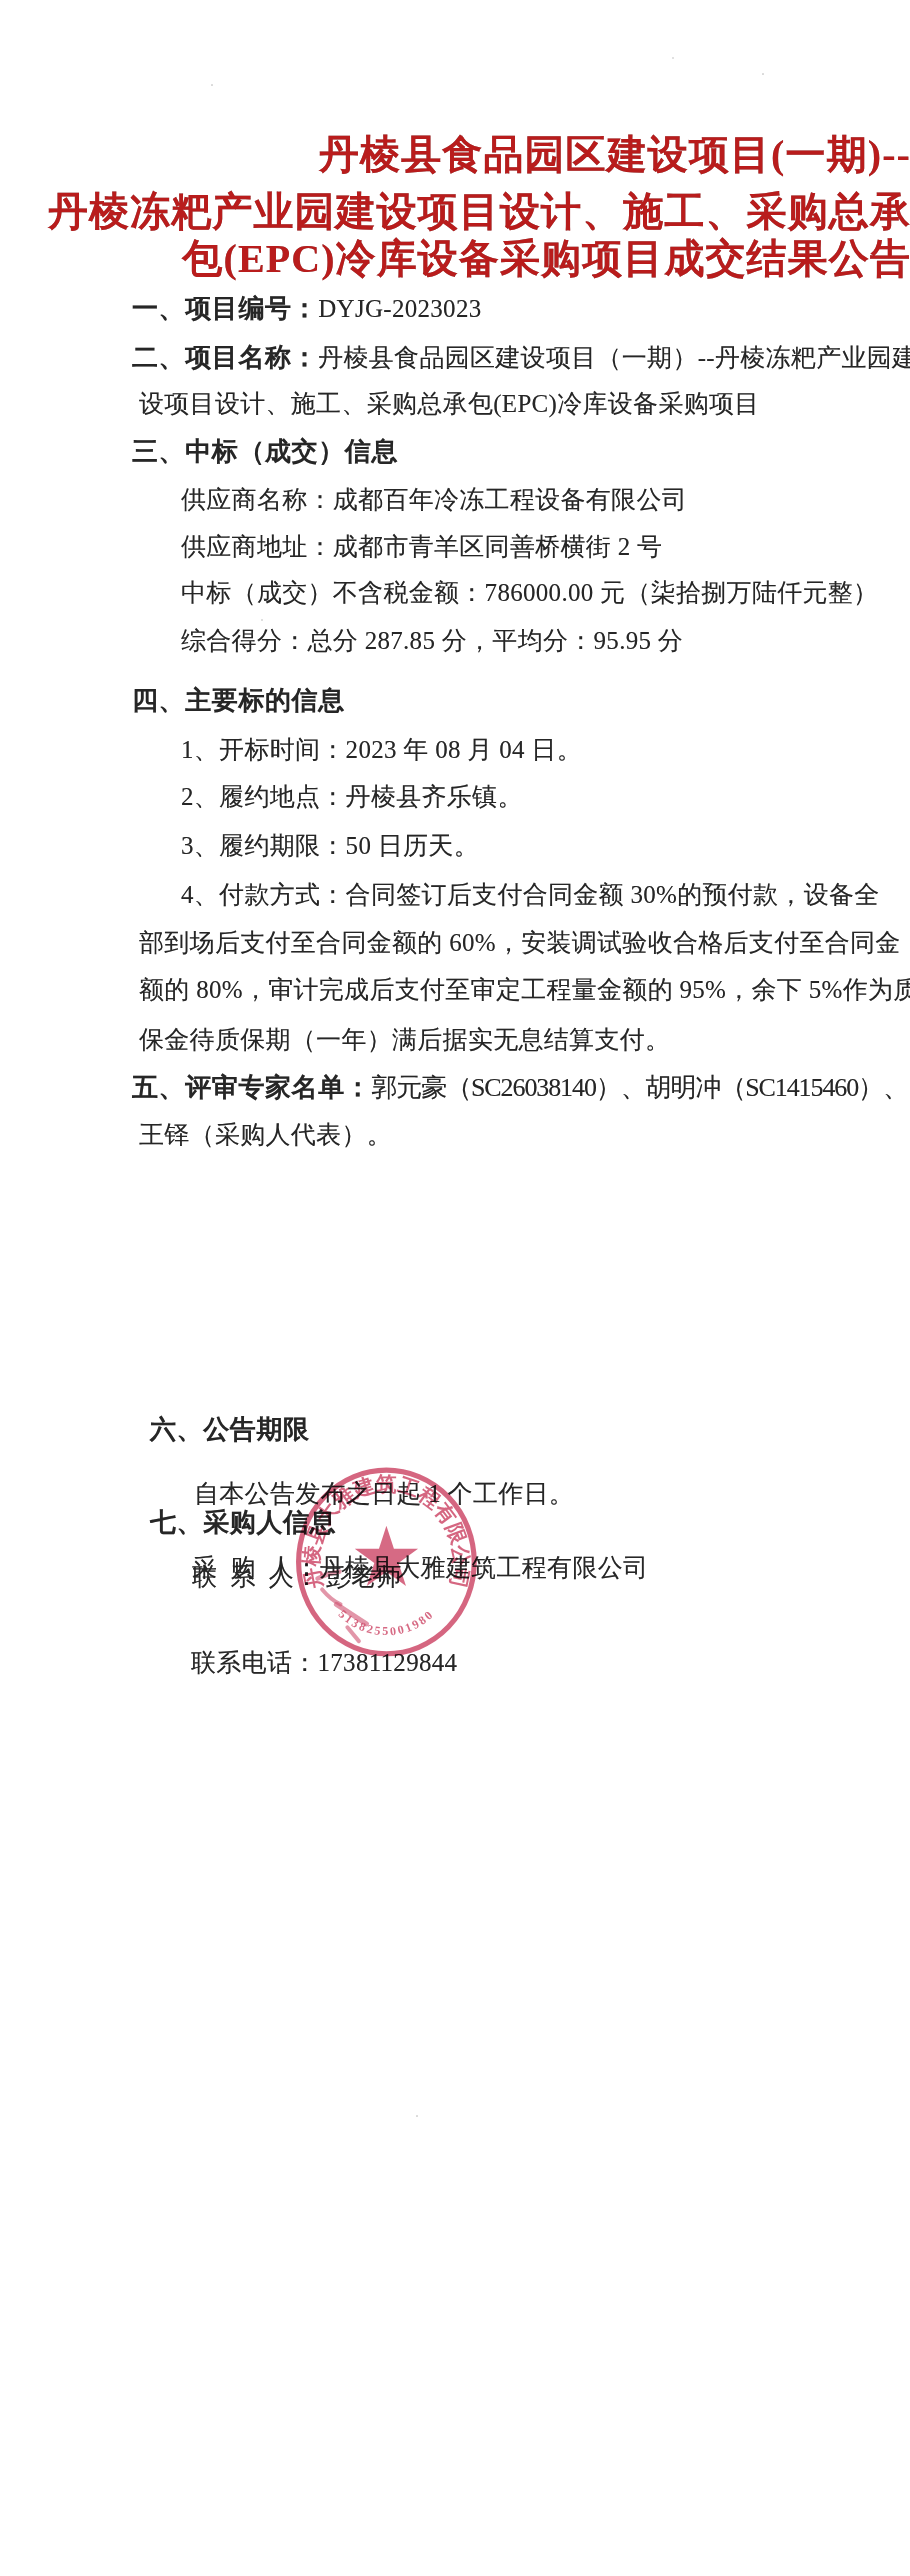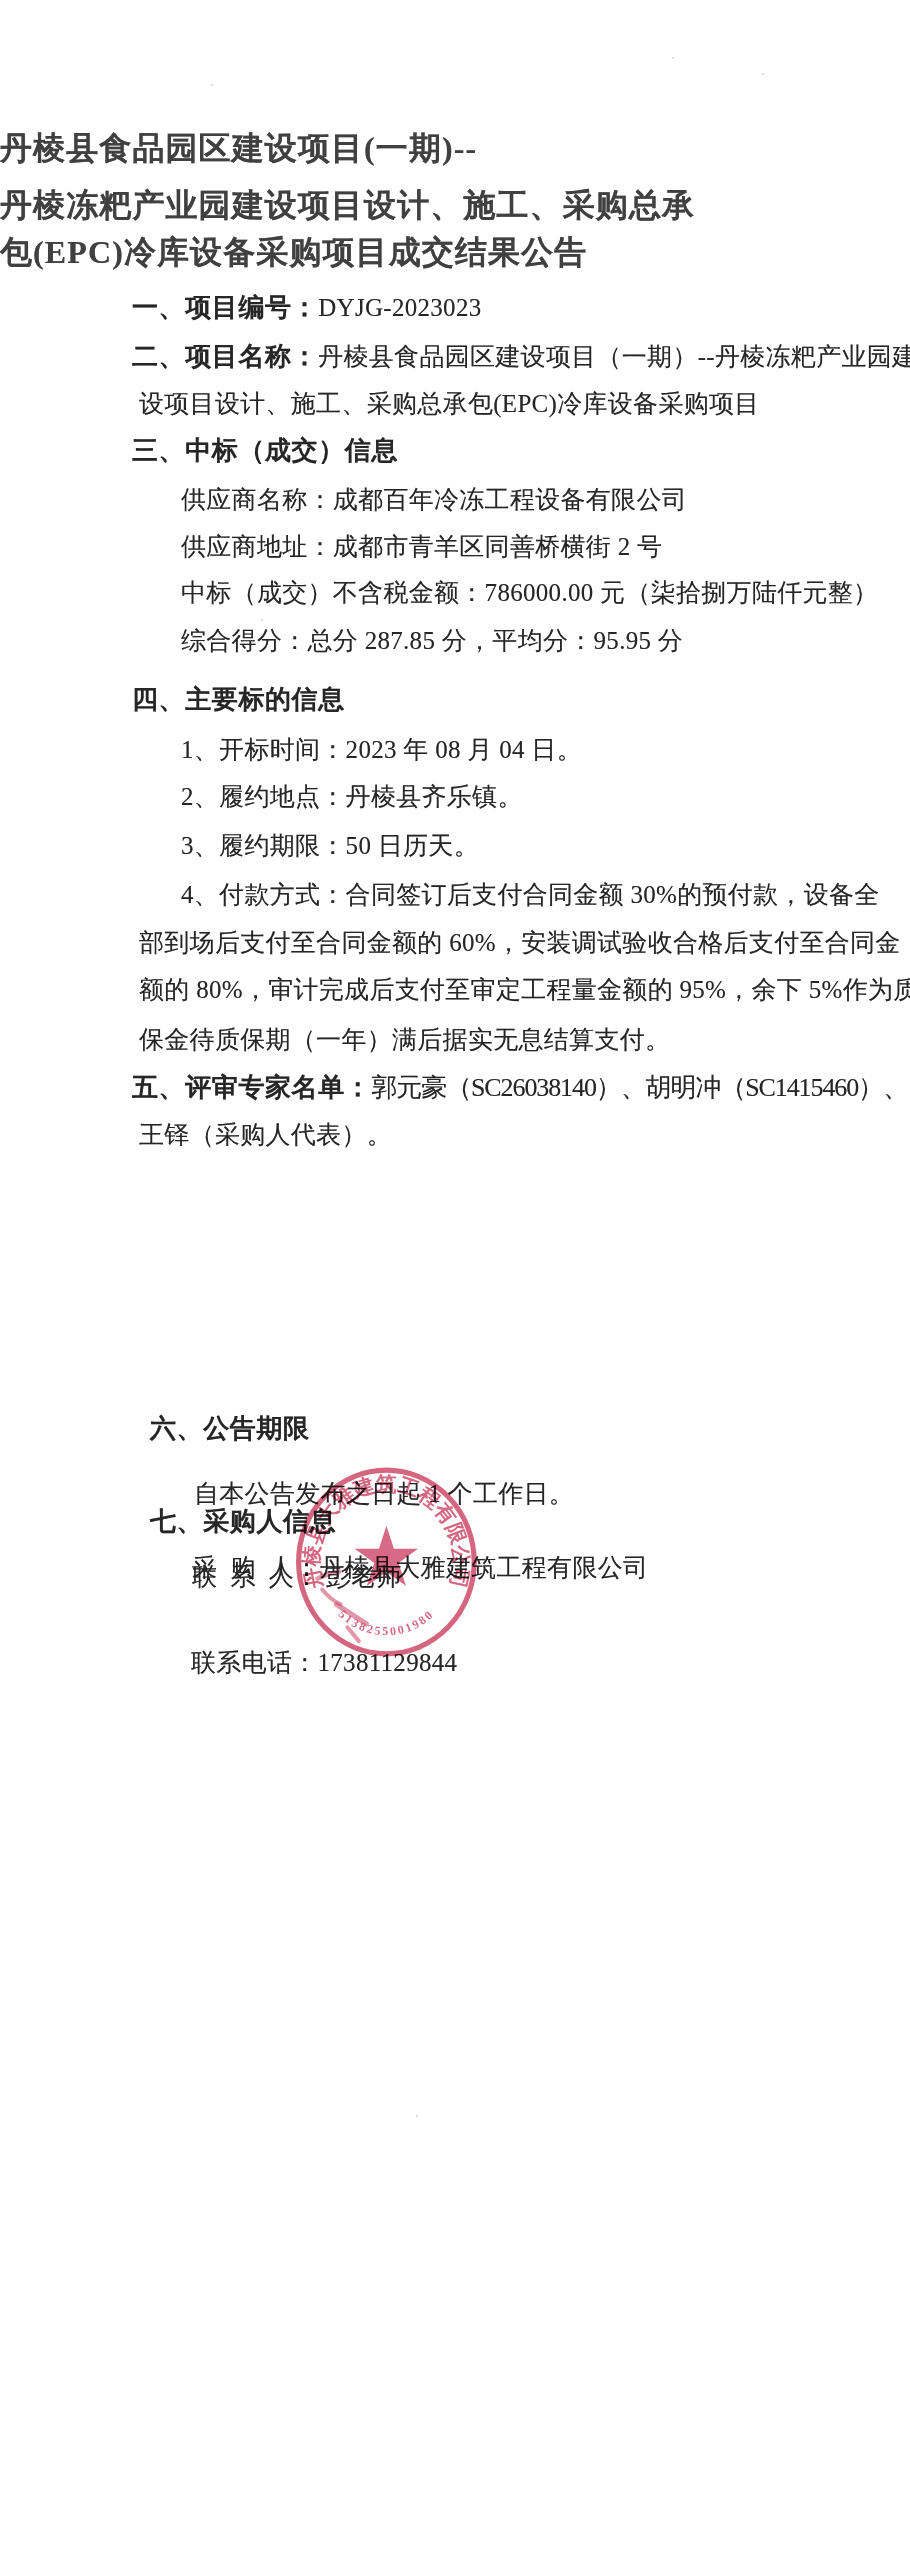--- a/index.html
+++ b/index.html
@@ -8,40 +8,40 @@
     width:911px;
     height:2576px;
     background:#ffffff;
     overflow:hidden;
     font-family:"Liberation Serif","DejaVu Serif",serif;
     color:#262626;
   }
   .title-line{
     position:absolute;
     left:0; right:0;
-    text-align:left;
-    font-size:32px;
+    text-align:right;
+    font-size:40px;
     font-weight:700;
     letter-spacing:1.1px;
     font-family:"Liberation Serif","DejaVu Serif",serif;
-    color:#404040;
+    color:#b91c1c;
     text-shadow:0 0 0.6px rgba(0,0,0,.45);
     white-space:pre;
   }
   .line{
     position:absolute;
     white-space:pre;
     font-size:25px;
     line-height:1.15;
     letter-spacing:0.3px;
     text-shadow:0 0 0.6px rgba(30,30,30,.35);
   }
   .lbl{
     font-weight:700;
-    font-family:Liberation Mono, monospace;
+    font-family:Liberation Serif, serif;
     font-size:26px;
     letter-spacing:0.6px;
   }
   .val{
     font-family:Liberation Serif, serif;
   }
   .cond{ font-size:26px; letter-spacing:-1.1px; }
   .seal{
     position:absolute;
     left:276px; top:1446px;

